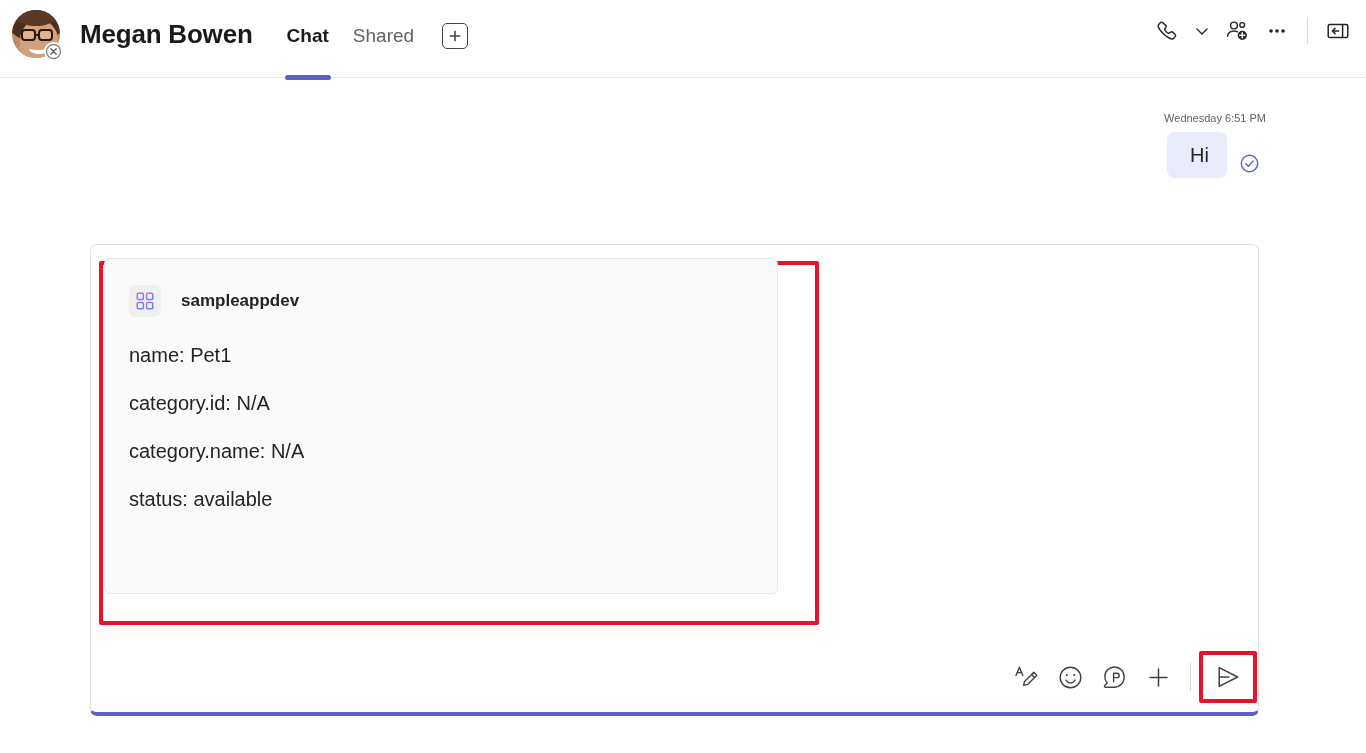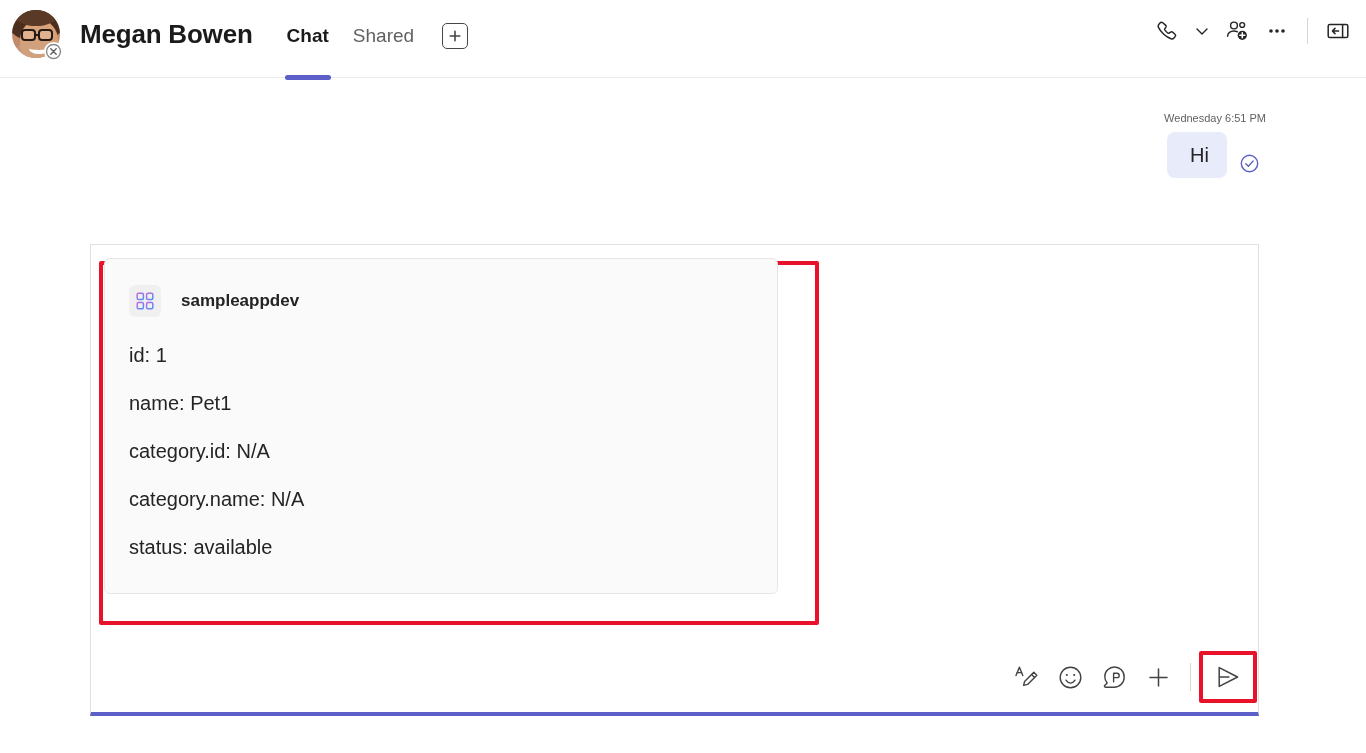--- a/index.html
+++ b/index.html
@@ -256,21 +256,21 @@
 
   
   .compose {
     position: absolute;
     left: 90px;
     top: 244px;
     width: 1169px;
     height: 472px;
     border: 1px solid #e0e0e0;
     border-bottom: 4px solid #5b5fc7;
-    border-radius: 0;
+    border-radius: 7px;
     background: #ffffff;
   }
 
   .annotate-card {
     position: absolute;
     left: 8px;
     top: 16px;
     width: 720px;
     height: 364px;
     border: 4px solid #e8122b;
@@ -482,21 +482,20 @@
             </defs>
             <rect x="1.2" y="1.2" width="6.2" height="6.2" rx="1.2" fill="none" stroke="url(#appg)" stroke-width="1.5"></rect>
             <rect x="10.6" y="1.2" width="6.2" height="6.2" rx="1.2" fill="none" stroke="url(#appg)" stroke-width="1.5"></rect>
             <rect x="1.2" y="10.6" width="6.2" height="6.2" rx="1.2" fill="none" stroke="url(#appg)" stroke-width="1.5"></rect>
             <rect x="10.6" y="10.6" width="6.2" height="6.2" rx="1.2" fill="none" stroke="url(#appg)" stroke-width="1.5"></rect>
           </svg>
         </div>
         <div class="app-name">sampleappdev</div>
       </div>
 
-      <div class="card-line">id: 1</div>
       <div class="card-line">name: Pet1</div>
       <div class="card-line">category.id: N/A</div>
       <div class="card-line">category.name: N/A</div>
       <div class="card-line">status: available</div>
     </div>
 
     <div class="compose-toolbar">
 
       <div class="ticon">
         <svg width="26" height="26" viewBox="0 0 26 26" fill="none" stroke="#424242" stroke-width="1.4" stroke-linecap="round" stroke-linejoin="round">

